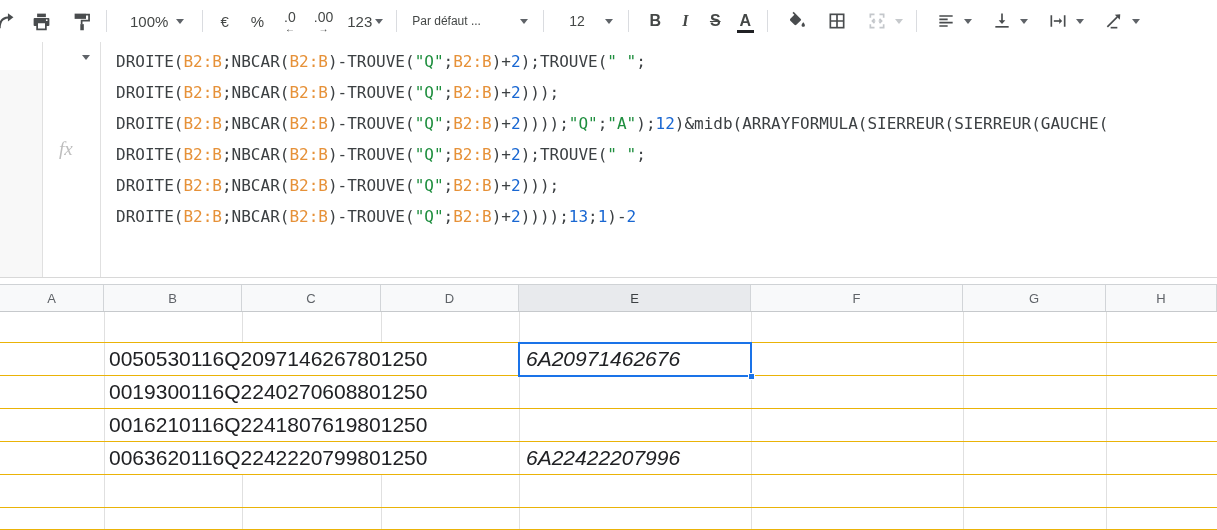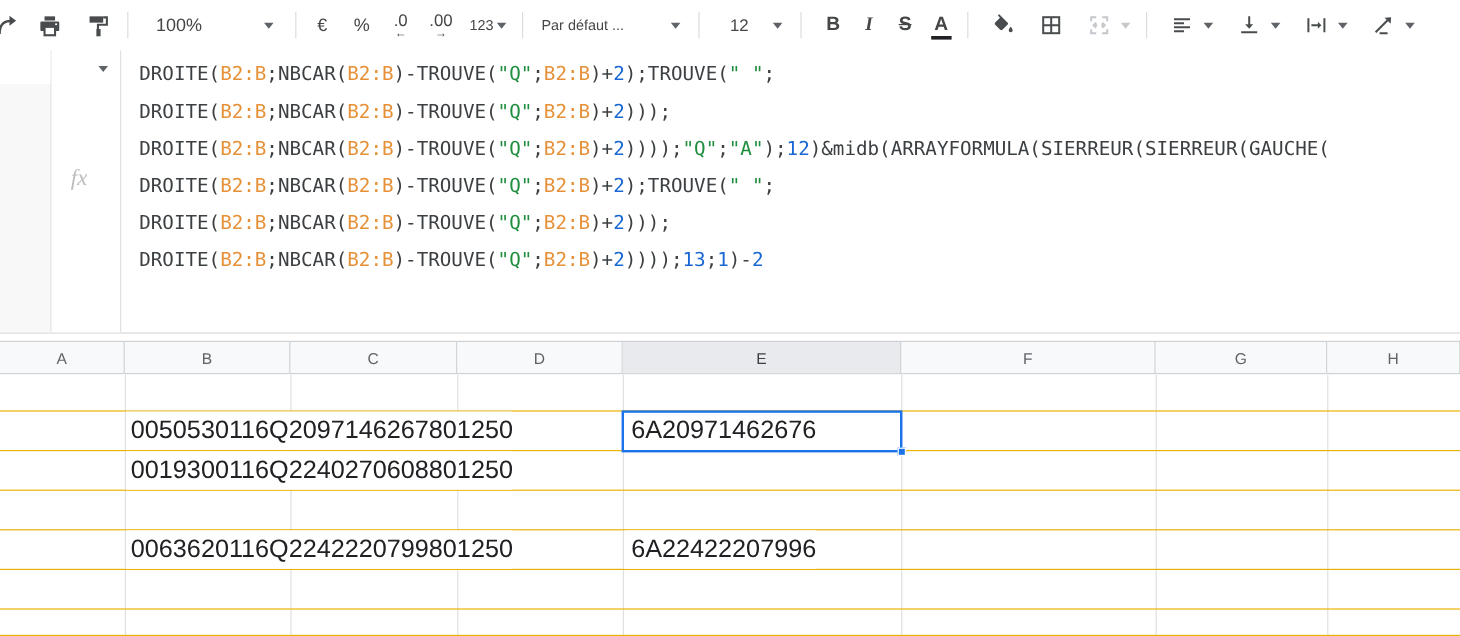--- a/index.html
+++ b/index.html
@@ -11,21 +11,21 @@
              color:#444746; font-size:15px; white-space:nowrap; }
   .tb-btn { display:flex; align-items:center; justify-content:center;
             height:30px; padding:0 6px; border-radius:4px; cursor:pointer; }
   .tb-btn svg { display:block; }
   .tb-divider { width:1px; height:22px; background:#dadce0; margin:0 7px; }
   .tb-label { color:#444746; }
   .caret { width:0; height:0; border-left:4px solid transparent;
            border-right:4px solid transparent; border-top:5px solid #5f6368;
            margin-left:8px; }
   .caret.grey { border-top-color:#c6c9cc; }
-  .zoom-sel { margin-left:10px;gap:44px; }
+  .zoom-sel { margin-left:10px; }
   .fmt-btn { font-size:15px; }
   .dec-btn { flex-direction:column; line-height:11px; font-size:14px; padding-top:4px;}
   .dec-arrow { font-size:10px; color:#444746; }
   .font-sel { width:128px; justify-content:space-between; margin:0 2px; }
   .size-sel { width:66px; justify-content:space-between; margin:0 2px; }
   .bis { font-size:16px; font-weight:bold; width:30px; }
   .ital { font-style:italic; font-family:"Liberation Serif", serif; }
   .strike { text-decoration:line-through; }
   .tcolor { position:relative; }
   .underbar { position:absolute; left:7px; bottom:3px; width:17px; height:3px;
@@ -59,21 +59,21 @@
            height:100%; cursor:pointer; }
   .col-h.sel { background:#e8eaed; color:#3c4043; }
   .grid-rows { position:relative; height:218px; overflow:hidden; background:#fff; }
   .vline { position:absolute; top:0; bottom:0; width:1px; background:#e0e0e0; z-index:0; }
   .g-row { position:relative; border-bottom:1px solid #eab308; z-index:1; }
   .cell-b { position:absolute; left:105px; top:0; height:100%; display:flex;
             align-items:center; padding-left:4px; background:#fff; white-space:nowrap;
             font-size:21px; color:#202124; z-index:2; }
   .cell-e { position:absolute; left:521px; top:0; height:100%; display:flex;
             align-items:center; padding-left:5px; background:#fff; white-space:nowrap;
-            font-size:21px; color:#202124; z-index:2; }
+            font-size:21px; color:#202124; z-index:2;font-style:italic; }
   .sel-overlay { position:absolute; border:2px solid #1a73e8; z-index:3; }
   .fill-handle { position:absolute; right:-5px; bottom:-5px; width:7px; height:7px;
                  background:#1a73e8; border:1px solid #fff; z-index:4; cursor:crosshair; }
 </style>
 </head>
 <body>
 
 <div class="toolbar">
   <div class="tb-btn cut-left">
     <span>
@@ -116,21 +116,21 @@
   </div>
   <div class="tb-btn dec-btn" style="margin-left:8px">
     <span>.0</span>
     <span class="dec-arrow">←</span>
   </div>
   <div class="tb-btn dec-btn" style="margin-left:6px">
     <span>.00</span>
     <span class="dec-arrow">→</span>
   </div>
   <div class="tb-btn" style="margin-left:2px">
-    <span class="tb-label" style="font-size:12px">123</span>
+    <span class="tb-label" style="font-size:15px">123</span>
     <span class="caret" style="margin-left:3px"></span>
   </div>
   <div class="tb-divider"></div>
   <div class="tb-btn font-sel">
     <span class="tb-label" style="font-size:12px">Par défaut ...</span>
     <span class="caret"></span>
   </div>
   <div class="tb-divider"></div>
   <div class="tb-btn size-sel">
     <span class="tb-label" style="font-size:14px;margin-left:10px">12</span>
@@ -261,20 +261,21 @@
         <div class="cell-b">0050530116Q2097146267801250</div>
         <div class="cell-e">6A20971462676</div>
       </div>
       <div class="sel-overlay" style="left: 518px; top: 30px; width: 234px; height: 35px;">
         <div class="fill-handle"></div>
       </div>
       <div class="g-row" style="height: 33px;">
         <div class="cell-b">0019300116Q2240270608801250</div>
       </div>
       <div class="g-row" style="height: 33px;">
+        <div class="cell-b">0016210116Q2241807619801250</div>
       </div>
       <div class="g-row" style="height: 33px;">
         <div class="cell-b">0063620116Q2242220799801250</div>
         <div class="cell-e">6A22422207996</div>
       </div>
       <div class="g-row" style="height: 33px;"></div>
       <div class="g-row" style="height: 22px;"></div>
     </div>
 </div>
 

